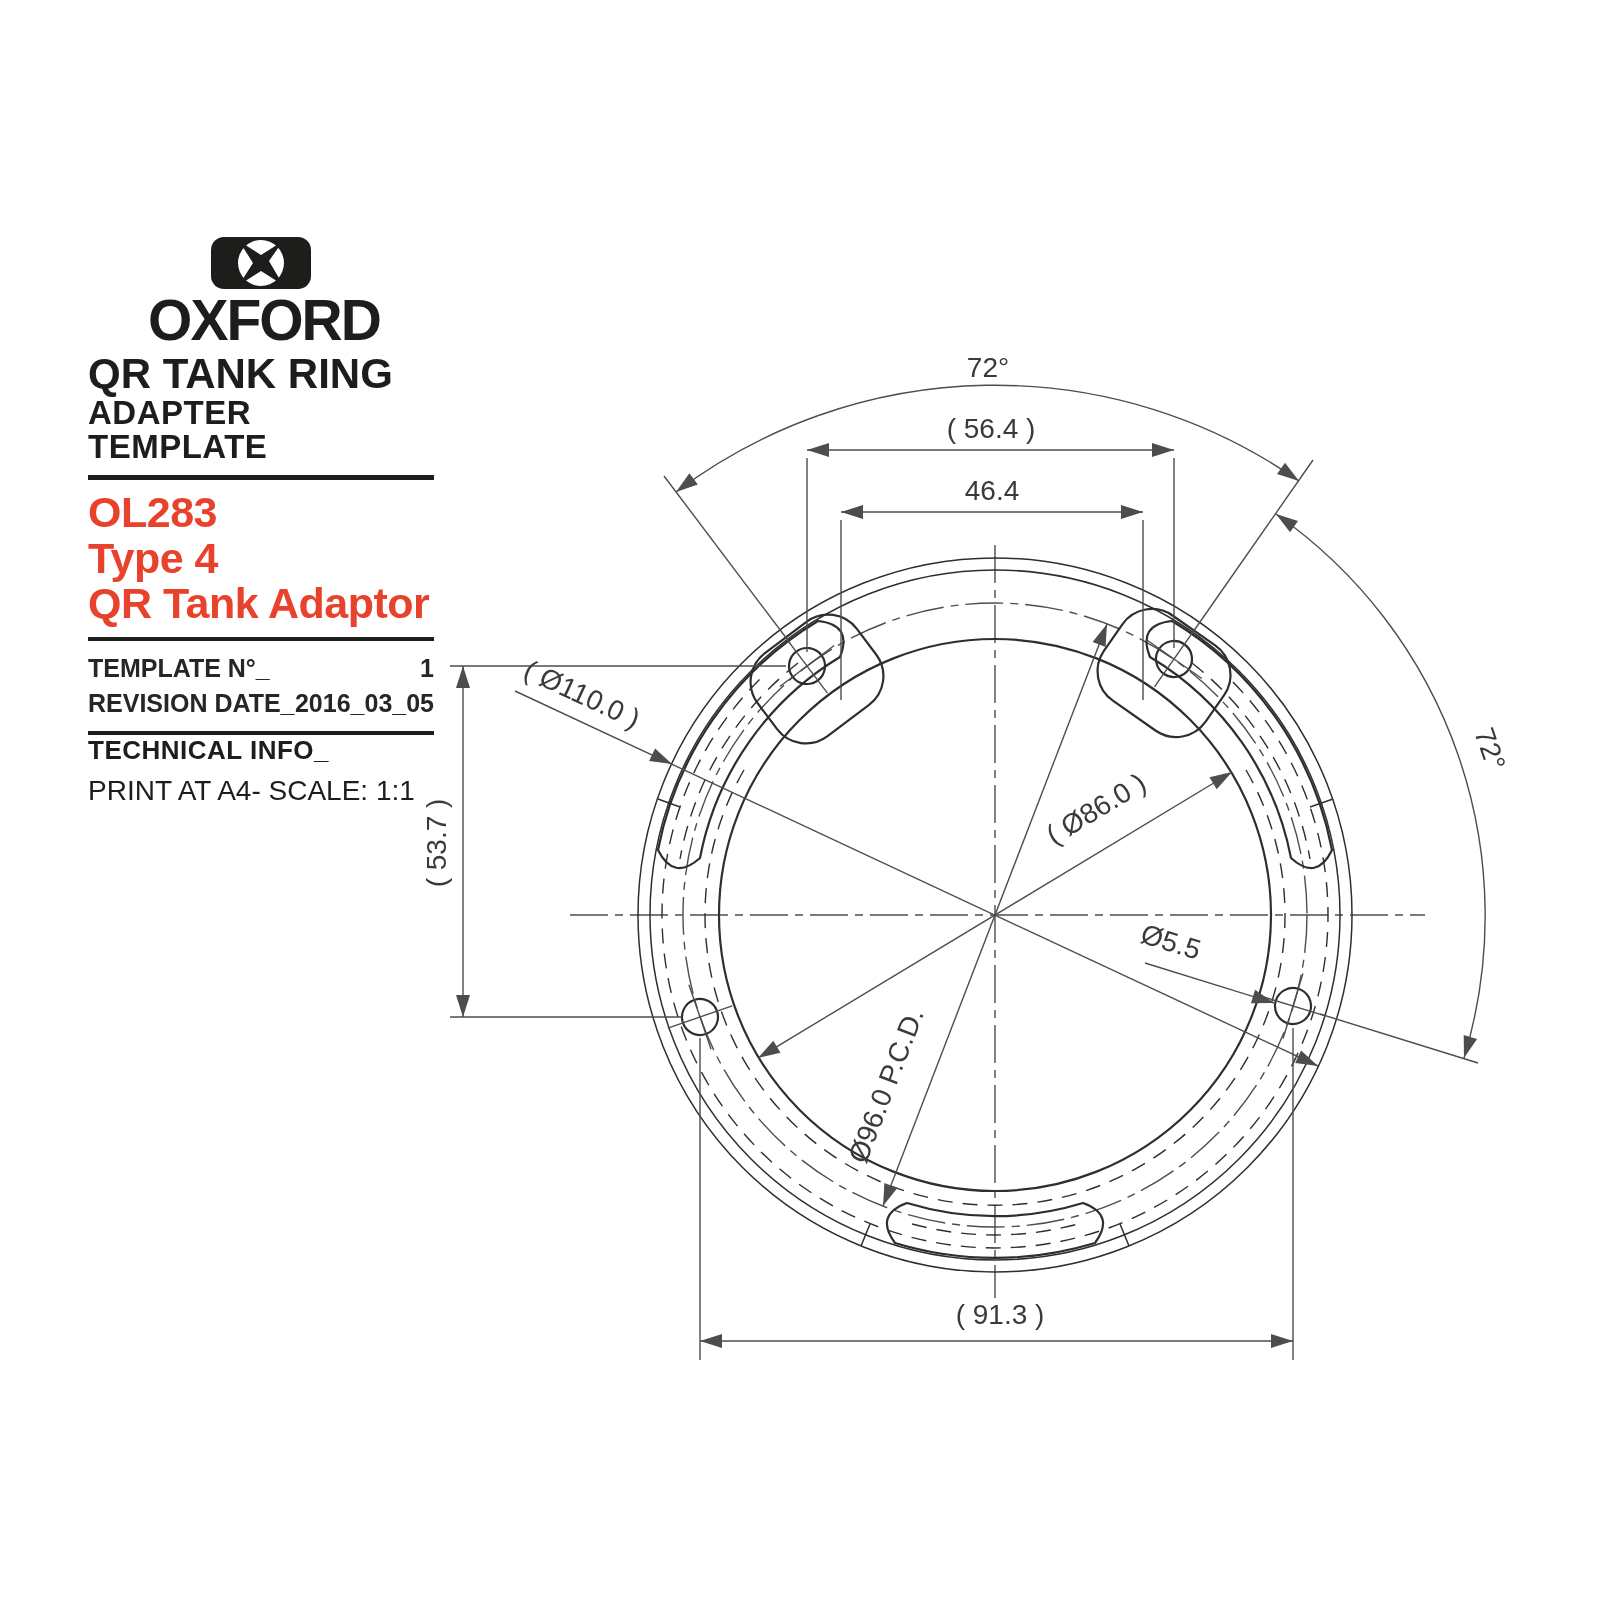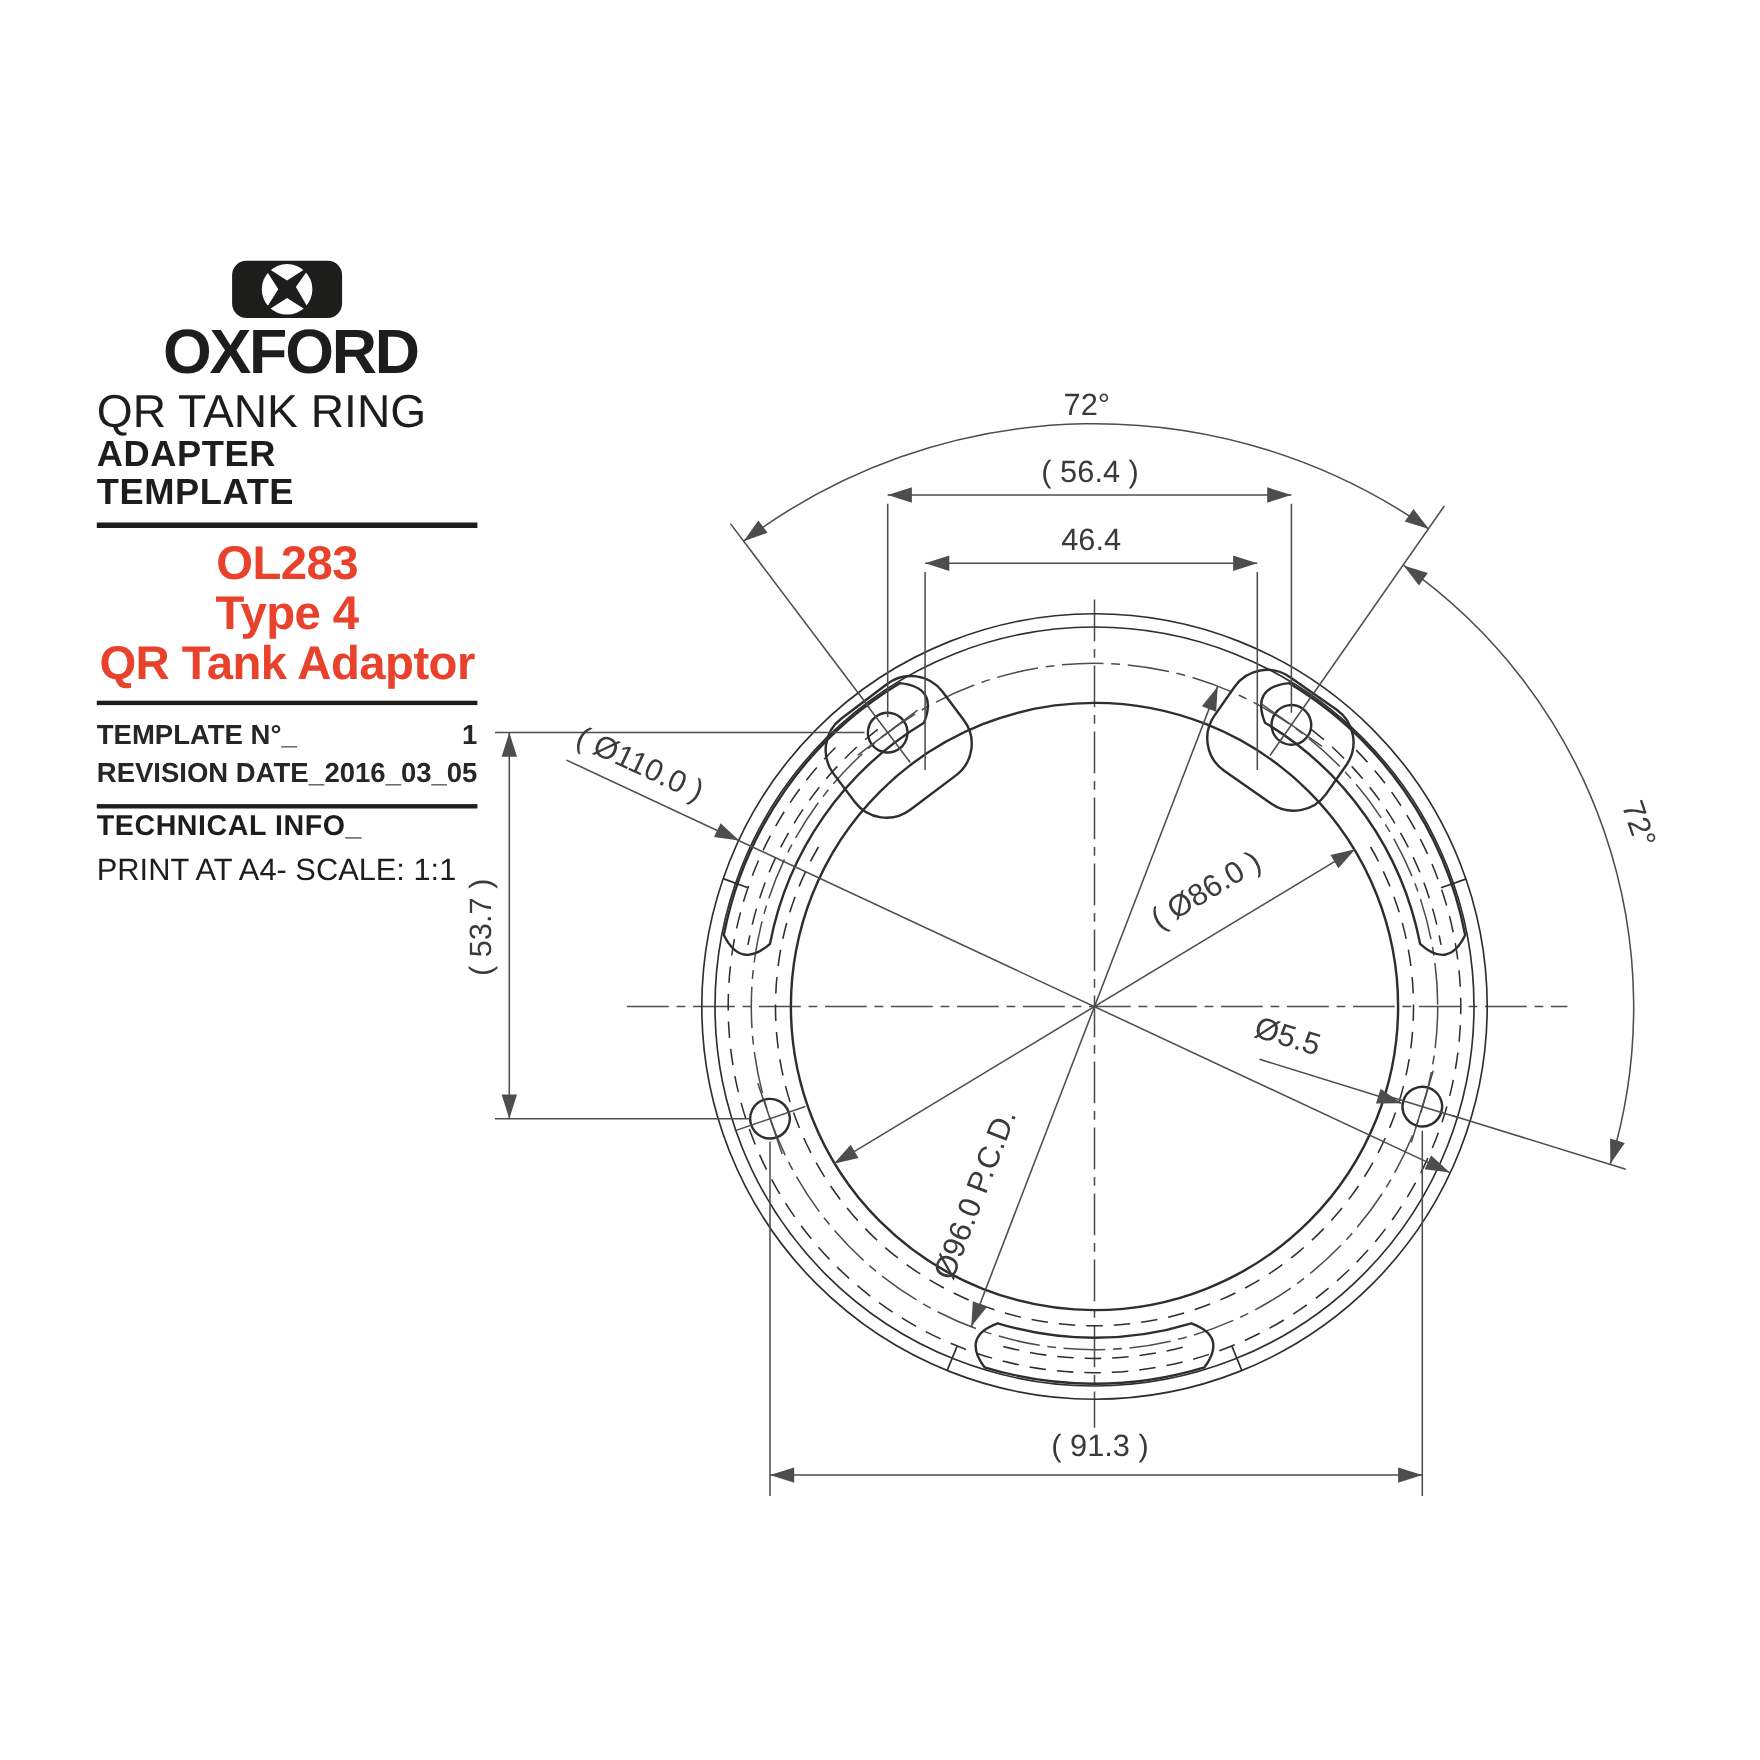--- a/index.html
+++ b/index.html
@@ -2,21 +2,21 @@
 <html><head>
 <meta charset="utf-8">
 <style>
   html,body{margin:0;padding:0;background:#ffffff;}
   body{width:1600px;height:1600px;position:relative;font-family:"Liberation Sans",sans-serif;overflow:hidden;}
 
   .panel{position:absolute;left:88px;top:234px;width:346px;color:#1d1d1b;}
   .brand-row{display:flex;align-items:center;flex-direction:column;}
   .brand-logo{width:102px;height:58px;flex:0 0 auto;}
   .brand-name{font-size:57px;font-weight:bold;letter-spacing:-2px;margin-left:6px;line-height:1;}
-  .title1{font-size:42px;font-weight:normal;letter-spacing:0px;line-height:1.02;margin-top:4px;}
+  .title1{font-size:42px;font-weight:bold;letter-spacing:0px;line-height:1.02;margin-top:4px;}
   .title2{font-size:33px;font-weight:bold;letter-spacing:0.5px;line-height:1.05;}
   .rule{background:#1d1d1b;height:5px;margin-top:10px;}
   .rule.thin{height:4px;}
   .model{margin-top:10px;font-weight:bold;font-size:43px;line-height:1.06;letter-spacing:-0.5px;}
   .rev-block{margin-top:10px;}
   .rev-row{display:flex;justify-content:space-between;align-items:baseline;font-size:25px;font-weight:bold;color:#262626;padding:3px 0;}
   .rev-row .val{font-weight:bold;}
   .tech{margin-top:0;font-size:26px;font-weight:bold;letter-spacing:0.5px;}
   .print{margin-top:9px;font-size:28px;font-weight:normal;color:#1d1d1b;}
 
@@ -37,21 +37,21 @@
     <svg class="brand-logo" viewBox="0 0 102 58">
       <rect x="1" y="3" width="100" height="52" rx="13" fill="#1d1d1b"></rect>
       <circle cx="51" cy="29" r="23" fill="#ffffff"></circle>
       <path d="M73,7 L59,27 L73,51 L51,37 L29,51 L43,29 L29,7 L51,21 Z" fill="#1d1d1b"></path>
     </svg>
     <div class="brand-name">OXFORD</div>
   </div>
   <div class="title1">QR TANK RING</div>
   <div class="title2">ADAPTER TEMPLATE</div>
   <div class="rule"></div>
-  <div class="model" style="color:#e8422c;text-align:center;">
+  <div class="model" style="color:#e8422c;">
     <div>OL283</div>
     <div>Type 4</div>
     <div>QR Tank Adaptor</div>
   </div>
   <div class="rule thin"></div>
   <div class="rev-block">
     <div class="rev-row">
       <span>TEMPLATE N°_</span>
       <span class="val">1</span>
     </div>

